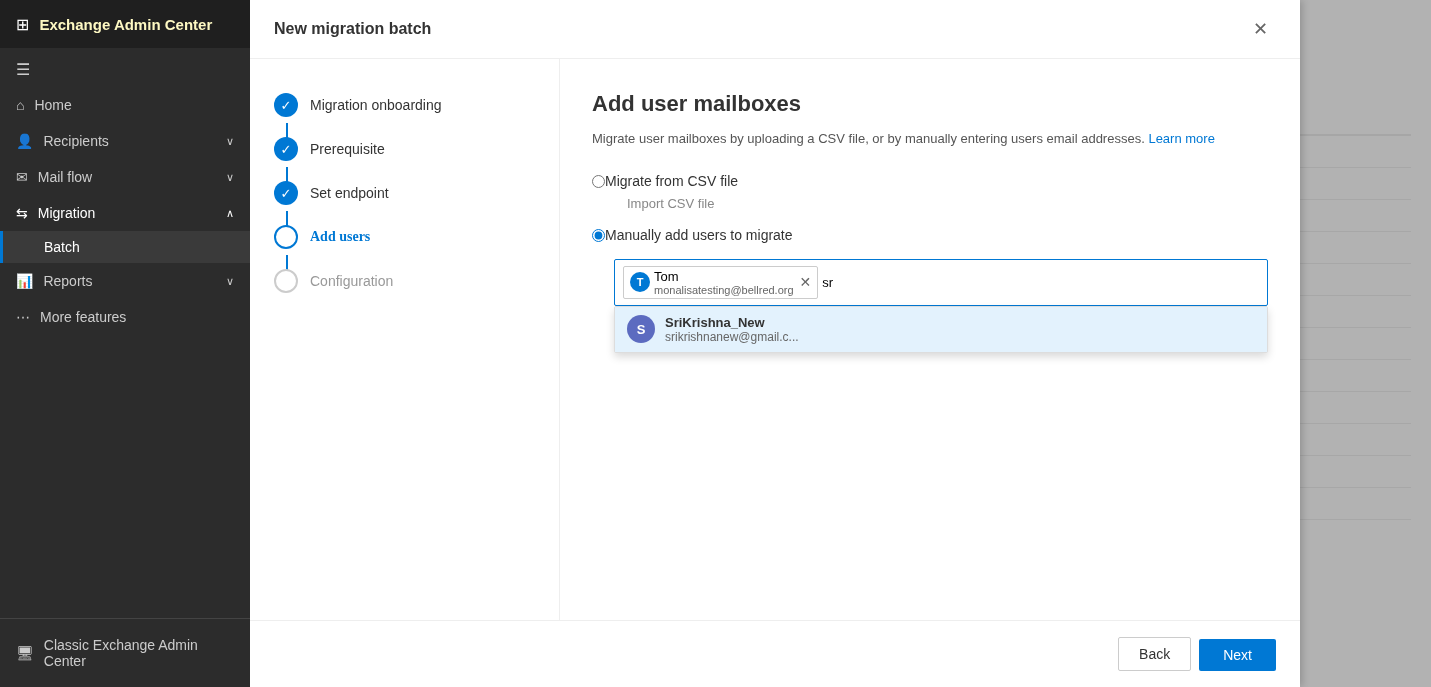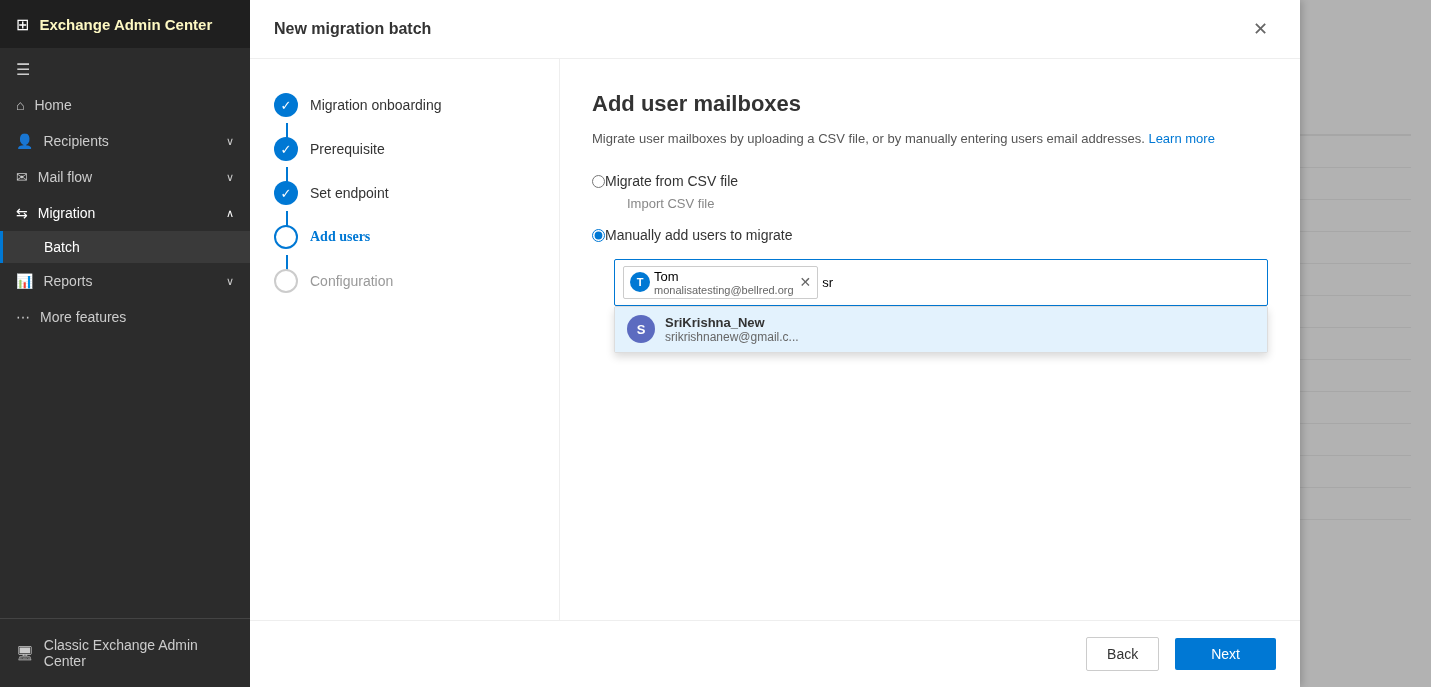--- a/index.html
+++ b/index.html
@@ -359,37 +359,37 @@
       font-size: 13px;
       font-weight: 600;
     }
     .suggestion-name { font-size: 13px; font-weight: 600; color: #333; }
     .suggestion-email { font-size: 12px; color: #666; }
 
     
     .modal-footer {
       display: flex;
       justify-content: flex-end;
-      align-items: center;
+      align-items: flex-end;
       padding: 16px 24px;
       border-top: 1px solid #eee;
-      gap: 16px;
+      gap: 8px;
       background: #fff;
     }
     .btn-back {
       padding: 8px 20px;
       border: 1px solid #ccc;
       background: #fff;
       border-radius: 2px;
       cursor: pointer;
       font-size: 14px;
       color: #333;
     }
     .btn-next {
-      padding: 8px 36px;
+      padding: 8px 24px;
       border: none;
       background: #0078d4;
       color: #fff;
       border-radius: 2px;
       cursor: pointer;
       font-size: 14px;
     }
 
     
     .icon-grid { font-size: 16px; }

